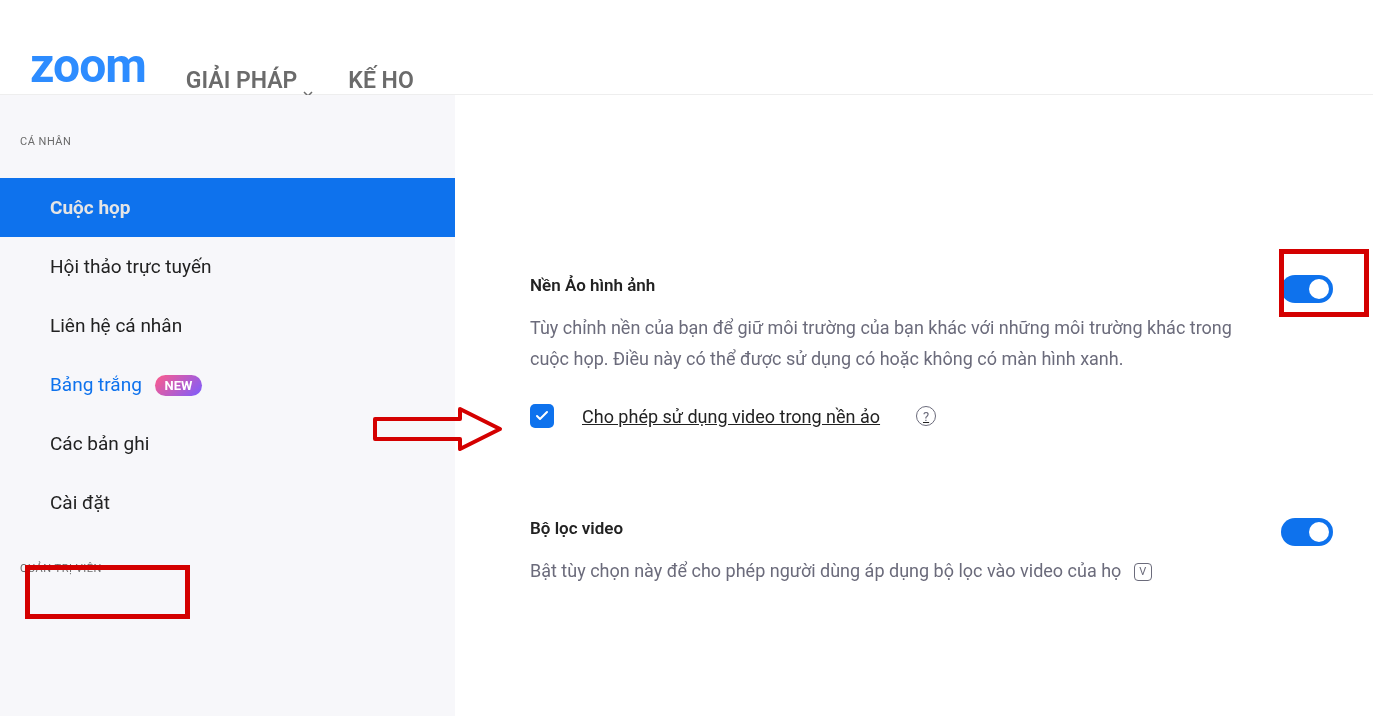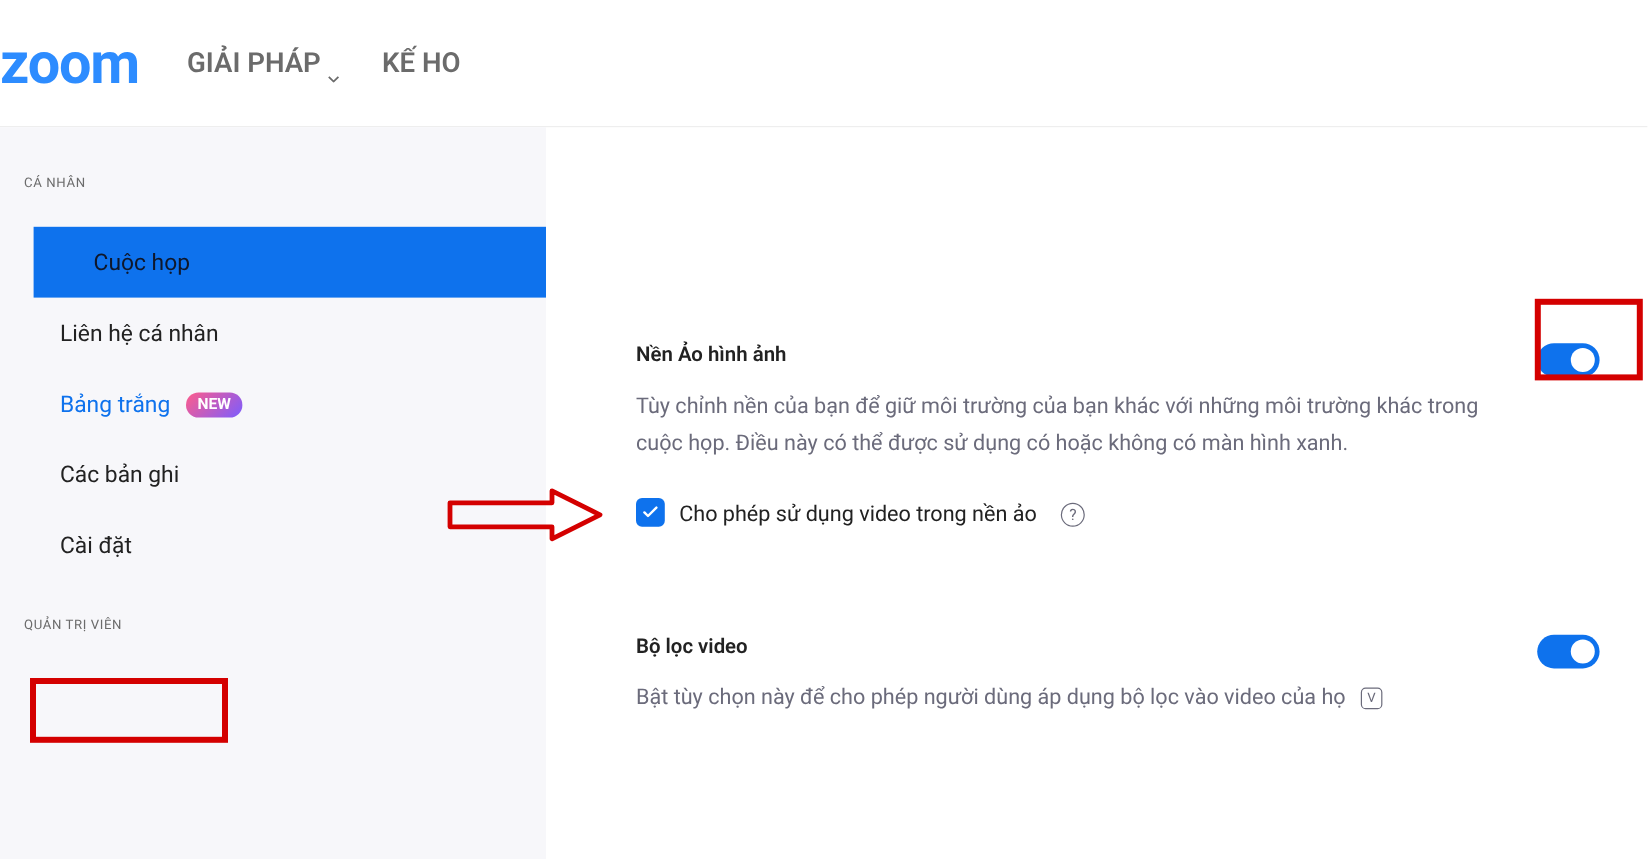--- a/index.html
+++ b/index.html
@@ -7,22 +7,23 @@
     font-family: -apple-system, BlinkMacSystemFont, "Segoe UI", Roboto, "Helvetica Neue", Arial, sans-serif;
     color: #222;
     background: #fff;
     width: 1373px;
     height: 716px;
     overflow: hidden;
     position: relative;
   }
   .header {
     display: flex;
-    align-items: center;
-    height: 106px;
+    align-items: flex-end;
+    height: 95px;
+    padding-left: 30px;
     border-bottom: 1px solid #eee;
     background: #fff;
   }
   .logo {
     font-size: 48px;
     font-weight: 700;
     color: #2D8CFF;
     letter-spacing: -1px;
     margin-right: 40px;
   }
@@ -57,23 +58,22 @@
   }
   .sidebar-item {
     font-size: 19px;
     color: #222;
     padding: 18px 20px 18px 50px;
     cursor: pointer;
     position: relative;
   }
   .sidebar-item.active {
     background: #0E72ED;
-    color: #0f172a;
-    font-weight: 400;
-    margin-left: 28px;
+    color: #e5e5e5;
+    font-weight: 700;
   }
   .sidebar-item.blue {
     color: #0E72ED;
   }
   .new-badge {
     display: inline-block;
     background: linear-gradient(135deg, #ff5c8a 0%, #7b5cff 100%);
     color: #fff;
     font-size: 13px;
     font-weight: 700;
@@ -119,22 +119,23 @@
     position: absolute;
     right: 4px;
     top: 4px;
     width: 20px;
     height: 20px;
     background: #fff;
     border-radius: 50%;
   }
   .checkbox-row {
     display: flex;
-    align-items: flex-end;
-    gap: 12px;
+    align-items: center;
+    gap: 28px;
+    text-decoration: underline;
   }
   .checkbox {
     width: 24px;
     height: 24px;
     background: #0E72ED;
     border-radius: 5px;
     display: flex;
     align-items: center;
     justify-content: center;
     cursor: pointer;
@@ -210,20 +211,21 @@
     </span>
   </div>
   <div class="nav-item">KẾ HO</div>
 </div>
 
 <div class="layout">
   <div class="sidebar">
     <div class="section-label">CÁ NHÂN</div>
 
     <div class="sidebar-item active">Cuộc họp</div>
+    <div class="sidebar-item">Hội thảo trực tuyến</div>
     <div class="sidebar-item">Liên hệ cá nhân</div>
     <div class="sidebar-item blue">
       <span>Bảng trắng</span>
       <span class="new-badge">NEW</span>
     </div>
     <div class="sidebar-item">Các bản ghi</div>
     <div class="sidebar-item">Cài đặt</div>
 
     <div class="section-label" style="padding-top:30px;">QUẢN TRỊ VIÊN</div>
   </div>

